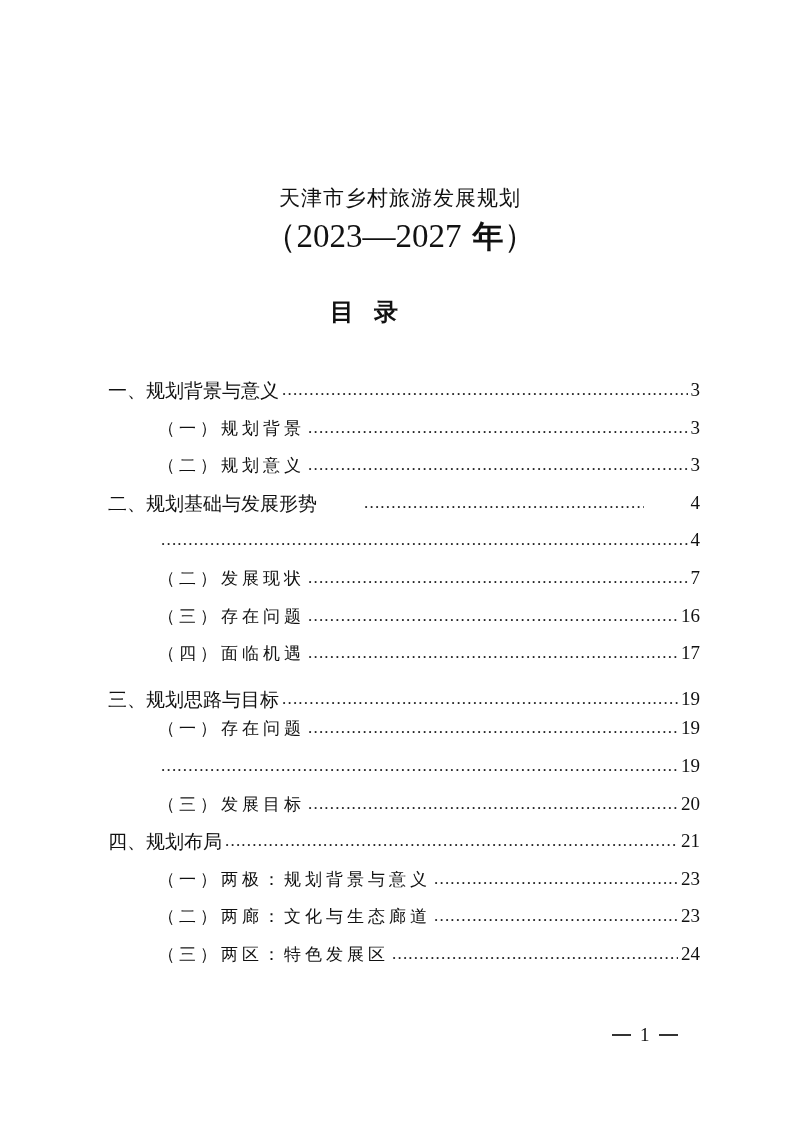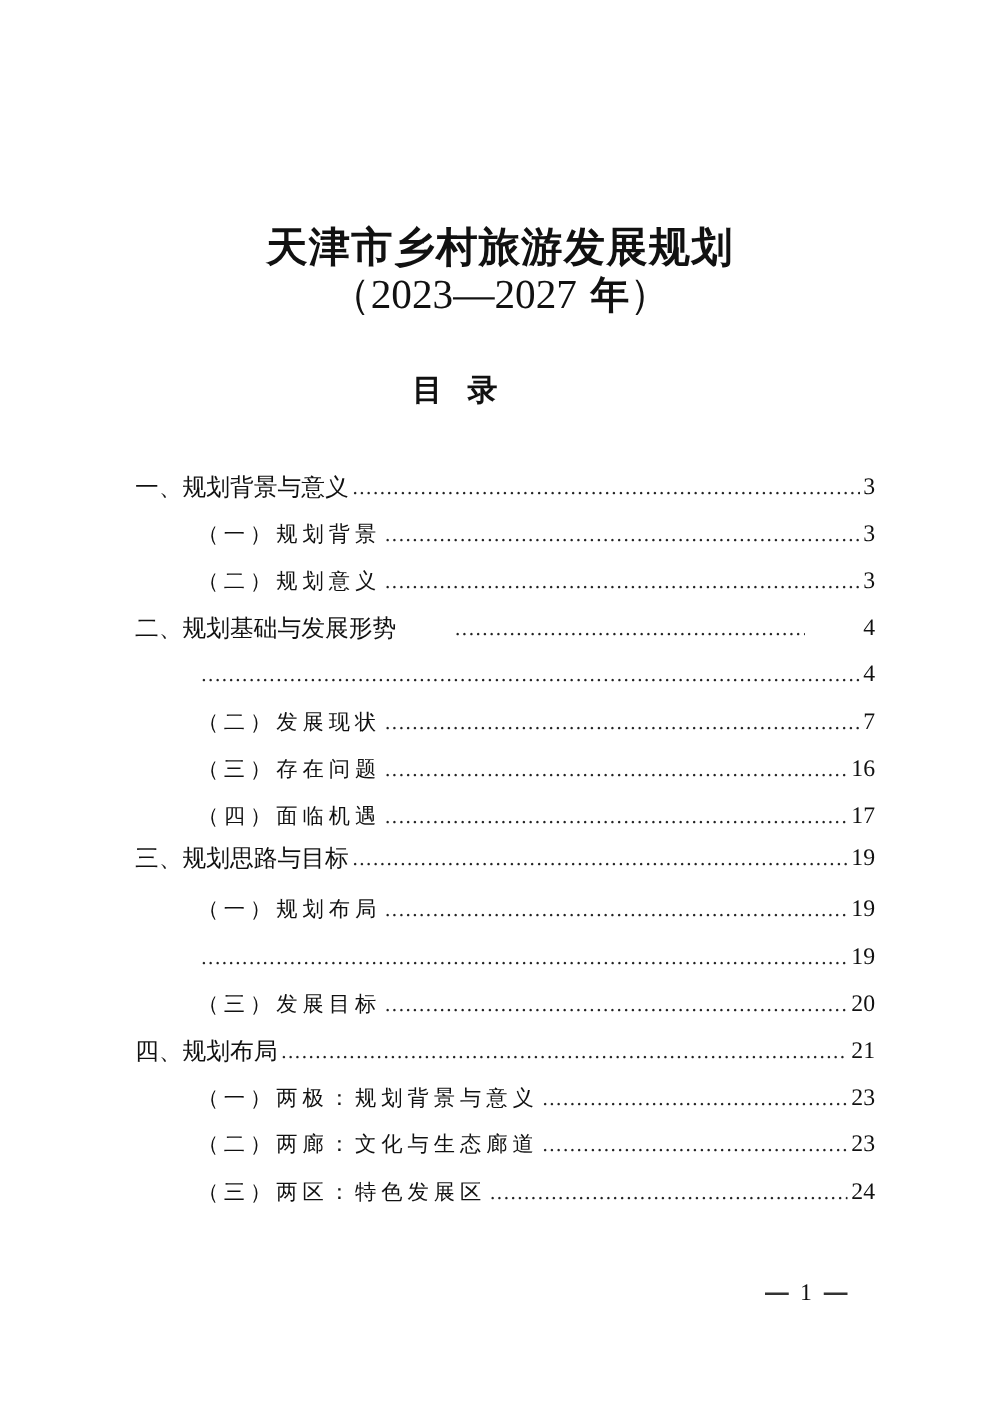--- a/index.html
+++ b/index.html
@@ -1,20 +1,20 @@
 <!DOCTYPE html>
 <html><head>
 <meta charset="utf-8">
 <style>
   html, body { margin: 0; padding: 0; background: #ffffff; }
   body { width: 800px; height: 1132px; position: relative; overflow: hidden; color: #111; }
   .title {
     position: absolute; left: 0; width: 800px; text-align: center;
     font-family: "DejaVu Serif", "Liberation Serif", serif;
-    font-weight: bold; font-size: 33px; line-height: 40px;
+    font-weight: normal; font-size: 21px; line-height: 40px;
   }
   .title.l1 { top: 178px; letter-spacing: 1px; }
   .title.l2 { top: 216px; font-family: "Liberation Serif", "DejaVu Serif", serif; font-weight: normal; font-size: 33px; }
   .title.l2 .yr { font-family: "DejaVu Serif", serif; font-weight: bold; font-size: 31px; }
   .toc-heading {
     position: absolute; top: 294px; left: 0; width: 728px; text-align: center;
     font-family: "DejaVu Serif", serif; font-weight: bold; font-size: 24px; line-height: 36px;
     letter-spacing: 20px; padding-left: 20px; box-sizing: border-box;
   }
   .toc { position: absolute; top: 372px; left: 0; width: 800px; }
@@ -83,27 +83,27 @@
     <div class="row lvl2" style="top: 225.6px;">
       <span class="label">（三）存在问题</span>
       <span class="leader"></span>
       <span class="page">16</span>
     </div>
     <div class="row lvl2" style="top: 263.2px;">
       <span class="label">（四）面临机遇</span>
       <span class="leader"></span>
       <span class="page">17</span>
     </div>
-    <div class="row lvl1" style="top: 297px;">
+    <div class="row lvl1" style="top: 309px;">
       <span class="label">三、规划思路与目标</span>
       <span class="leader"></span>
       <span class="page">19</span>
     </div>
     <div class="row lvl2" style="top: 338.4px;">
-      <span class="label">（一）规划布局</span>
+      <span class="label">（一）存在问题</span>
       <span class="leader"></span>
       <span class="page">19</span>
     </div>
     <div class="row lvl2" style="top: 376px;">
       <span class="leader"></span>
       <span class="page">19</span>
     </div>
     <div class="row lvl2" style="top: 413.6px;">
       <span class="label">（三）发展目标</span>
       <span class="leader"></span>

